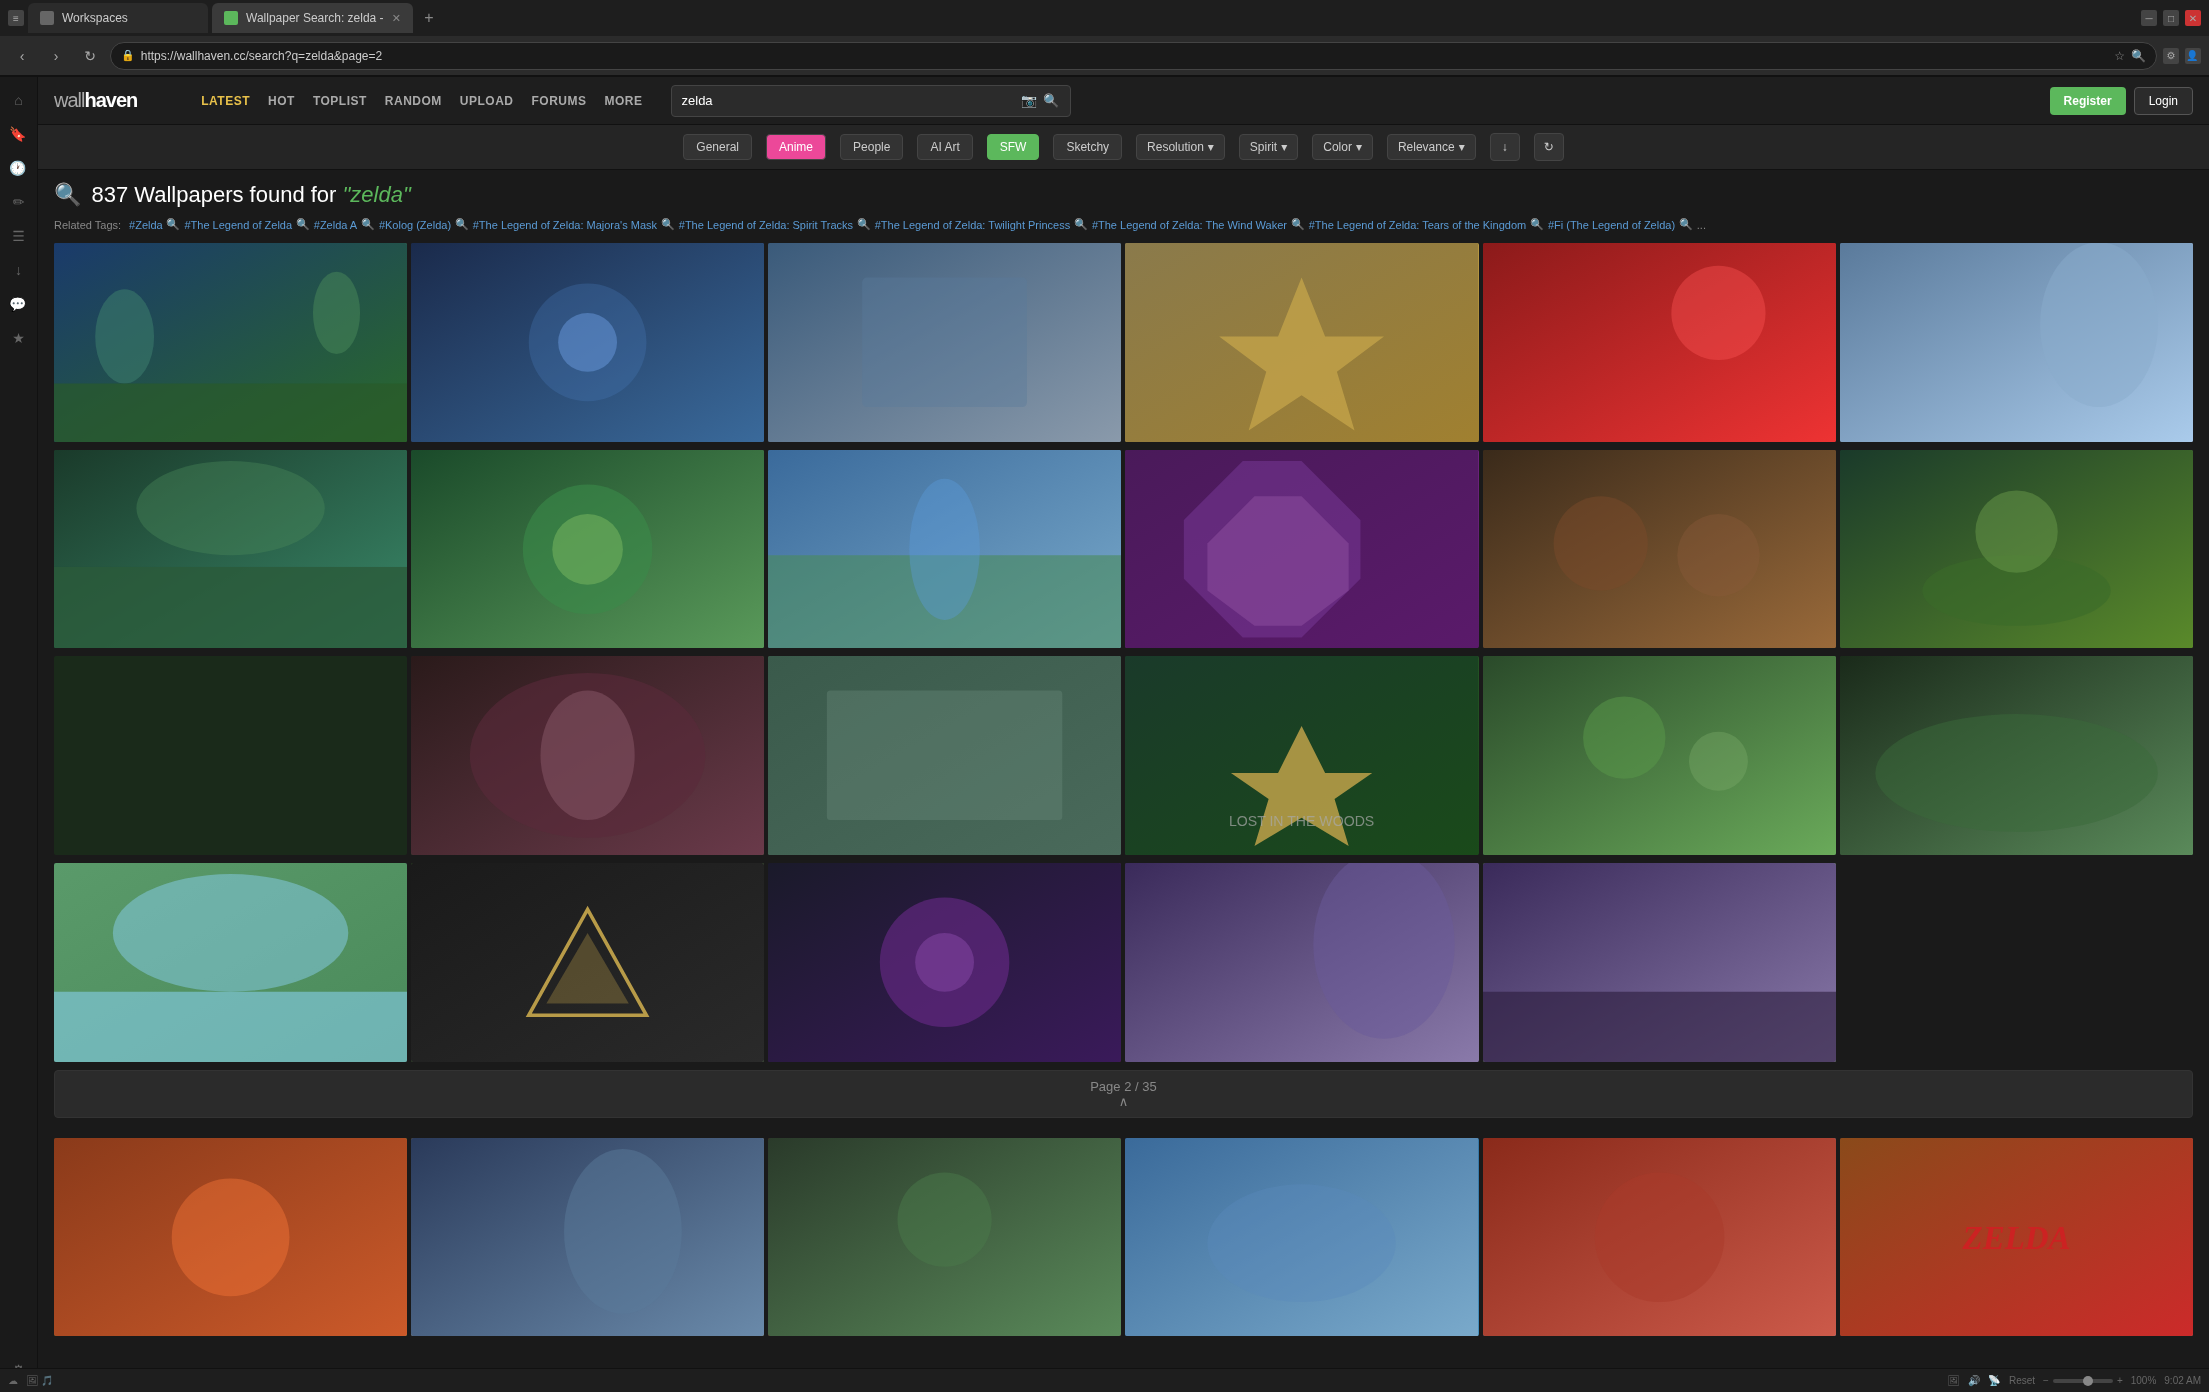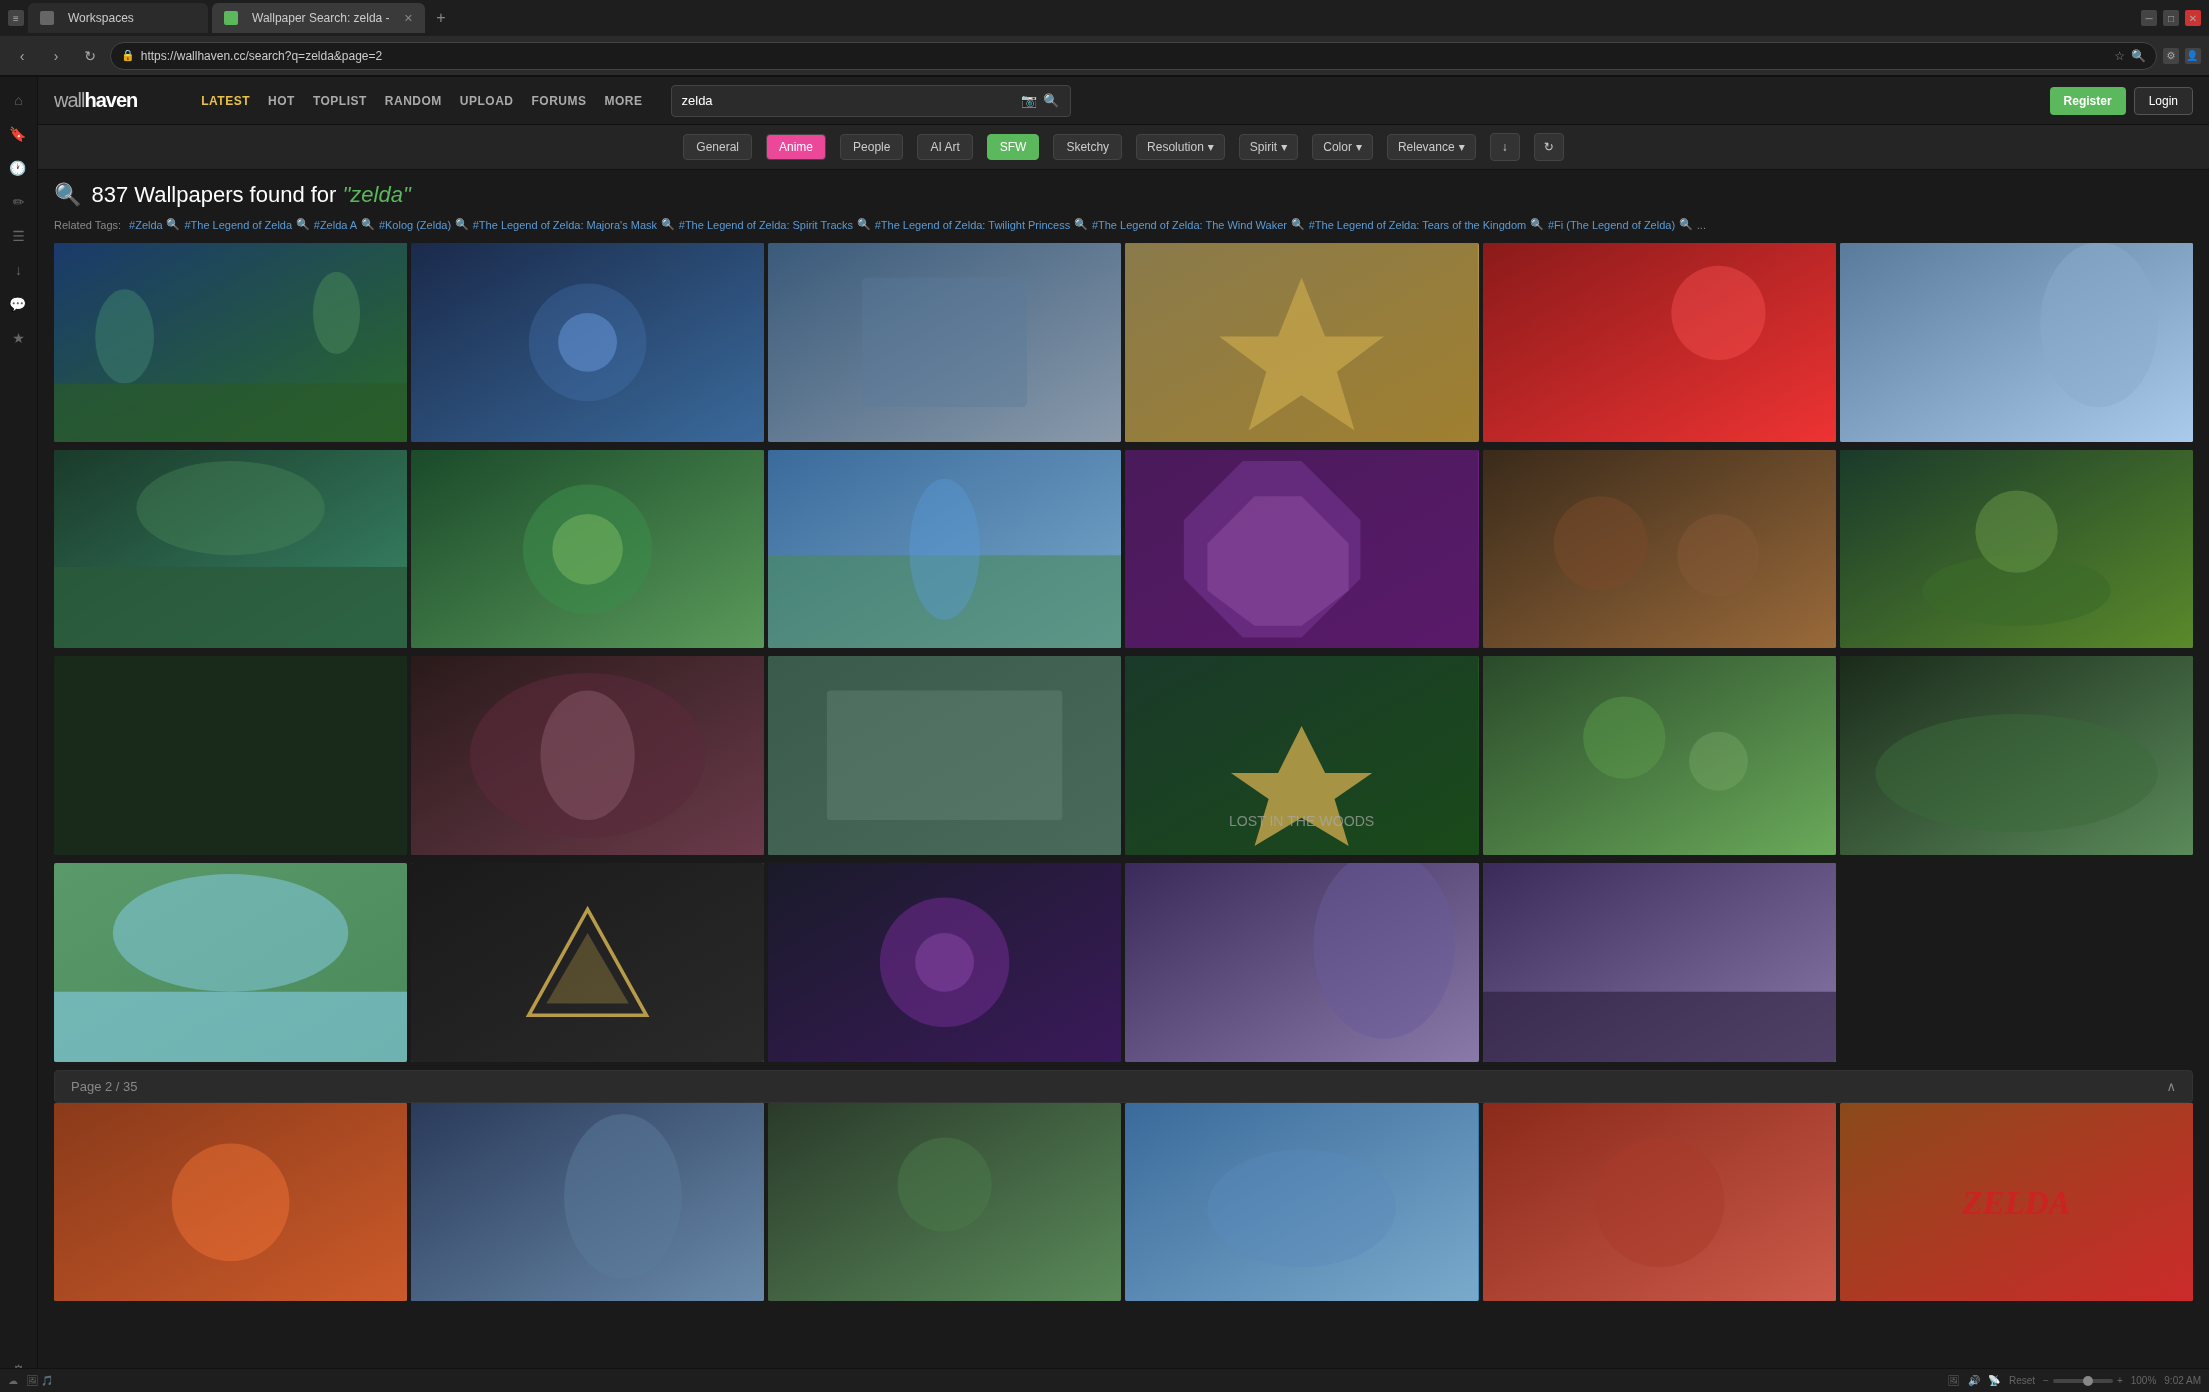--- a/index.html
+++ b/index.html
@@ -41,21 +41,21 @@
       font-size: 10px;
       cursor: pointer;
     }
     .tab {
       display: flex;
       align-items: center;
       background: #2b2b2b;
       border-radius: 6px 6px 0 0;
       padding: 0 12px;
       height: 30px;
-      gap: 14px;
+      gap: 8px;
       font-size: 12px;
       color: #ccc;
       cursor: pointer;
       min-width: 180px;
     }
     .tab.active {
       background: #3a3a3a;
     }
     .tab-favicon {
       width: 14px;
@@ -322,21 +322,22 @@
     }
 
     .page-indicator {
       background: #2b2b2b;
       border: 1px solid #333;
       padding: 8px 16px;
       border-radius: 4px;
       display: flex;
       align-items: center;
       justify-content: space-between;
-      margin-bottom: 0;
+      margin-bottom: 20px;
+      flex-direction: column;
     }
     .page-text { font-size: 13px; color: #888; }
     .page-collapse { color: #888; cursor: pointer; }
 
     
     .bottom-grid {
       display: grid;
       grid-template-columns: repeat(6, 1fr);
       gap: 4px;
     }

